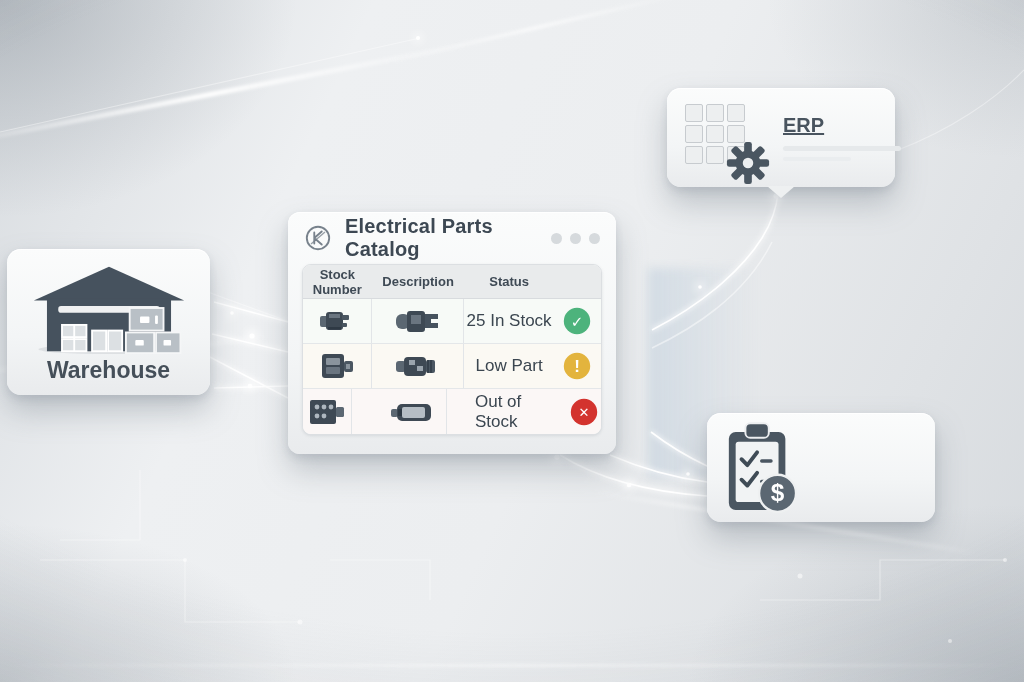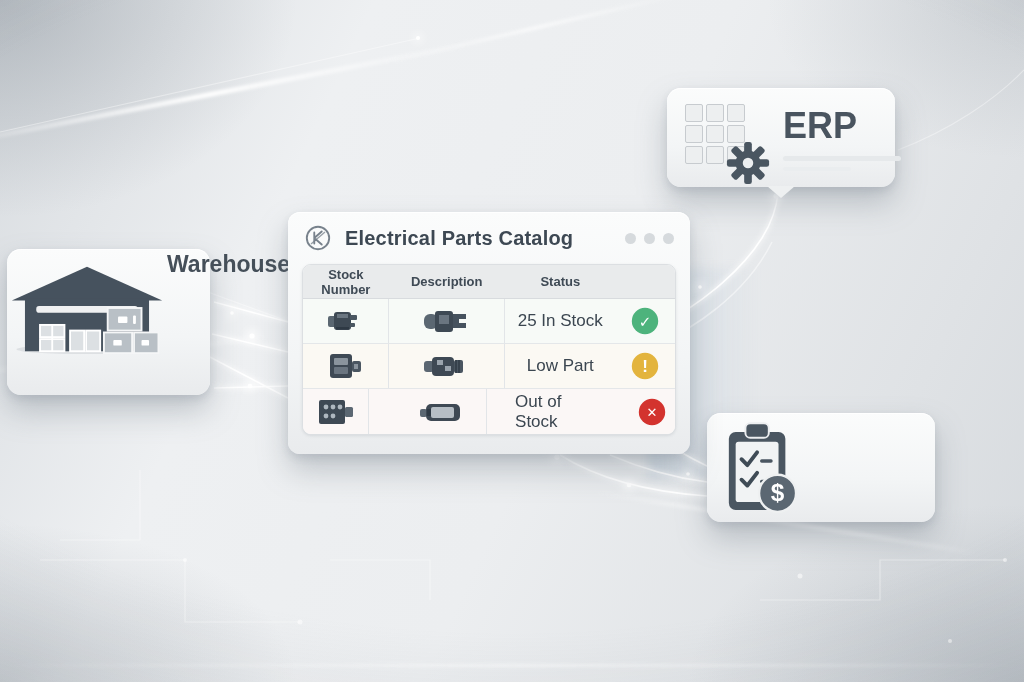--- a/index.html
+++ b/index.html
@@ -35,27 +35,27 @@
   .vignette{position:absolute;inset:0;pointer-events:none;
     background:radial-gradient(120% 92% at 50% 42%,rgba(255,255,255,0) 55%,rgba(142,150,159,.26) 100%);}
 
   
   .card{position:absolute;border-radius:14px;
     background:linear-gradient(180deg,#fbfcfc 0%,#f3f5f6 60%,#e9ebed 100%);
     box-shadow:0 16px 30px rgba(116,126,138,.38),0 4px 8px rgba(116,126,138,.20),inset 0 1px 0 rgba(255,255,255,.9);
     z-index:5;}
 
   
-  #warehouse-card{left:7px;top:249px;width:203px;height:146px;display:flex;flex-direction:row;}
+  #warehouse-card{left:7px;top:249px;width:203px;height:146px;display:flex;flex-direction:column;align-items:center;}
   #warehouse-card .icon-wrap{margin-top:12px;width:160px;height:94px;}
   .node-label{font-weight:700;color:#454f59;}
   #warehouse-card .node-label{font-size:23px;margin-top:2px;}
 
   
-  #catalog-window{left:288px;top:212px;width:402px;height:242px;border-radius:12px;z-index:6;}
+  #catalog-window{left:288px;top:212px;width:328px;height:242px;border-radius:12px;z-index:6;}
   .window-header{display:flex;align-items:center;height:52px;padding:0 16px;}
   .window-logo{width:28px;height:28px;margin-right:13px;flex:0 0 auto;}
   .window-title{font-size:20px;font-weight:600;color:#3d4853;letter-spacing:.2px;}
   .window-dots{margin-left:auto;display:flex;gap:8px;}
   .window-dot{width:11px;height:11px;border-radius:50%;background:#d6dadd;}
 
   .parts-table{position:absolute;left:14px;right:14px;top:52px;bottom:19px;
     background:#fbfcfc;border:1px solid #dcdfe2;border-radius:9px;overflow:hidden;
     box-shadow:0 1px 3px rgba(150,158,166,.25);}
   .t-row{display:grid;grid-template-columns:77fr 104fr 100fr 53fr;align-items:center;}
@@ -70,21 +70,21 @@
   .status-badge{width:28px;height:28px;}
 
   
   #erp-card{left:667px;top:88px;width:228px;height:99px;display:flex;align-items:center;padding:0 18px;}
   #erp-card::after{content:"";position:absolute;left:100px;bottom:-11px;width:28px;height:12px;
     background:#eef0f1;clip-path:polygon(0 0,100% 0,50% 100%);filter:drop-shadow(0 2px 2px rgba(120,130,140,.3));}
   .erp-icon-wrap{position:relative;width:78px;height:72px;margin-right:20px;flex:0 0 auto;}
   .erp-grid{position:absolute;left:0;top:2px;display:grid;grid-template-columns:repeat(3,18px);grid-template-rows:repeat(3,18px);gap:3px;}
   .erp-grid span{background:#edeff0;border:1px solid #c7cbcf;border-radius:2px;}
   .erp-gear{position:absolute;right:-8px;bottom:-12px;width:46px;height:46px;}
-  #erp-card .node-label{font-size:36px;color:#49545f;}
+  #erp-card .node-label{font-size:20px;color:#49545f;text-decoration:underline;}
   .ph-lines{margin-top:9px;}
   .ph-line{height:5px;border-radius:3px;background:#e6e9eb;}
   .ph-line.short{height:4px;margin-top:6px;width:58%;background:#eaedef;}
 
   
   #procurement-card{left:707px;top:413px;width:228px;height:109px;display:flex;align-items:center;padding:0 16px;}
   .proc-icon-wrap{position:relative;width:76px;height:96px;margin-right:14px;flex:0 0 auto;}
   #procurement-card .node-label{font-size:23px;color:#49545f;}
 
   .text-col{flex:1;}

